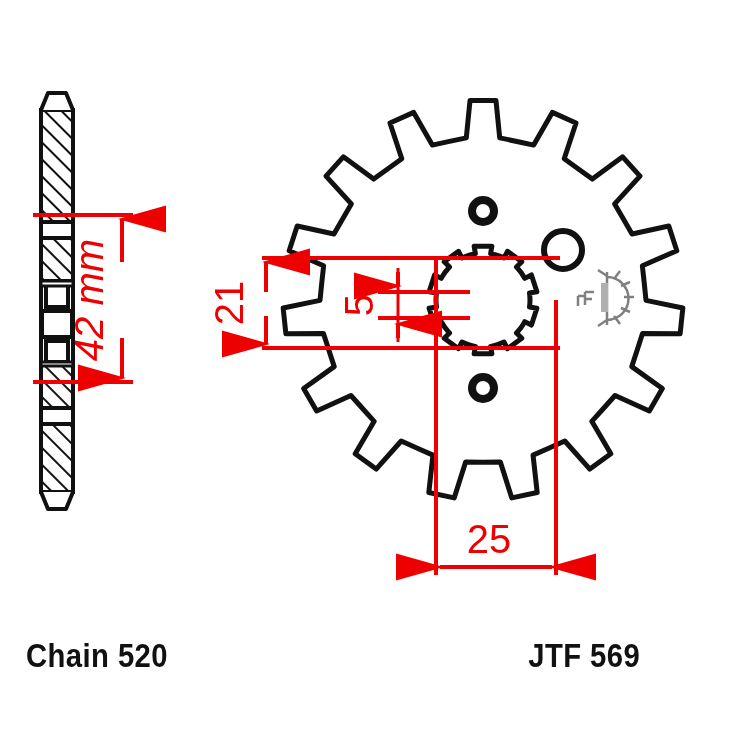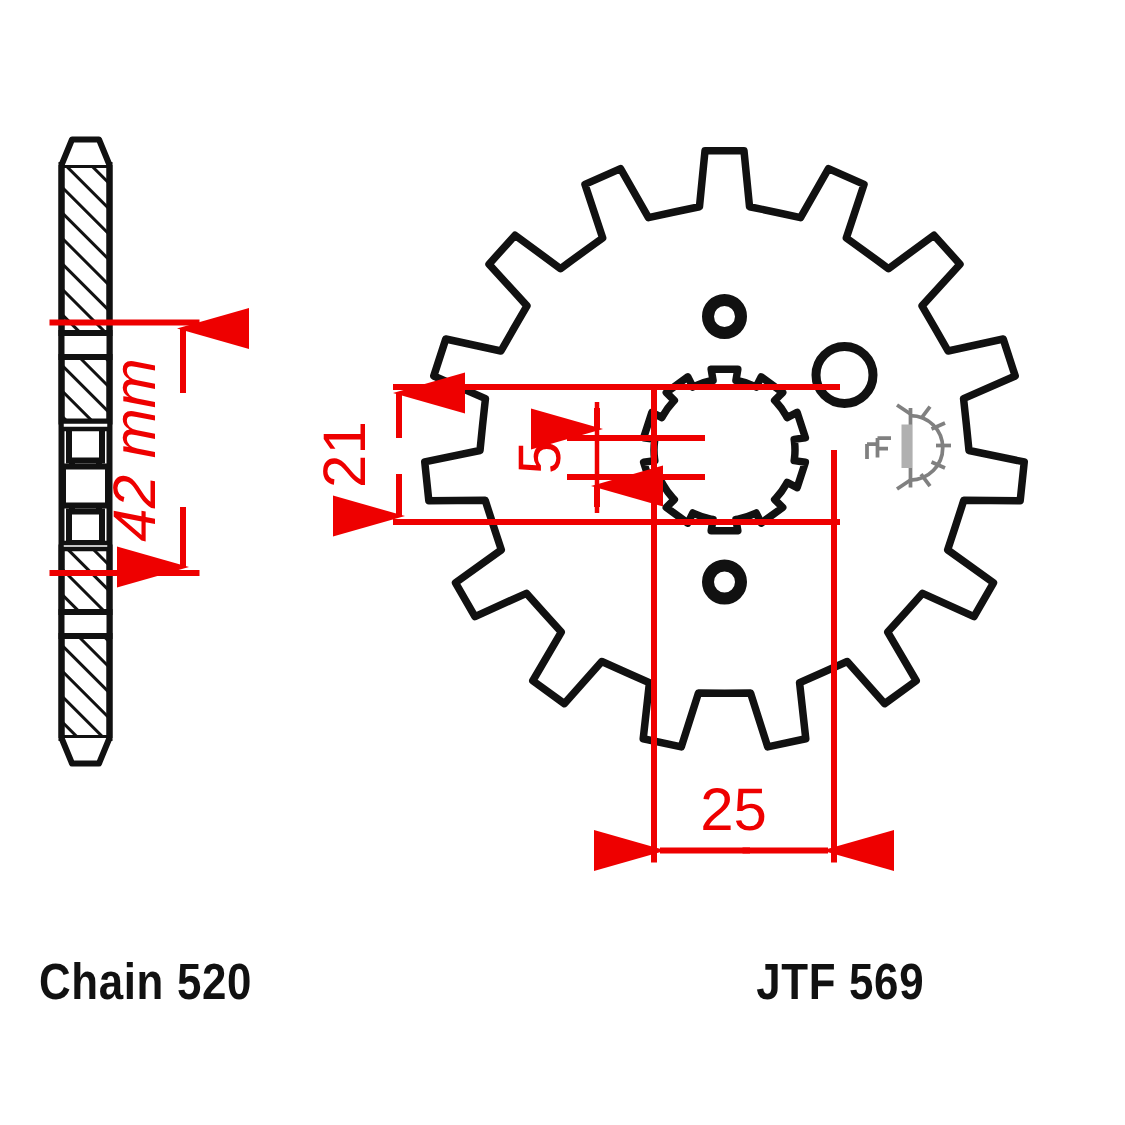--- a/index.html
+++ b/index.html
@@ -13,20 +13,21 @@
   #drawing{
     position:absolute;
     left:0;top:0;
     width:750px;height:750px;
   }
   .cap-layer{
     position:absolute;
     left:0;top:0;
     width:642px;height:750px;
     pointer-events:none;
+    padding-left:24px;
   }
   .caption{
     position:absolute;
     font-family:"Liberation Sans", sans-serif;
     font-weight:700;
     color:#111111;
     font-size:34px;
     letter-spacing:0.5px;
     transform:scaleX(0.86);
     transform-origin:left center;

